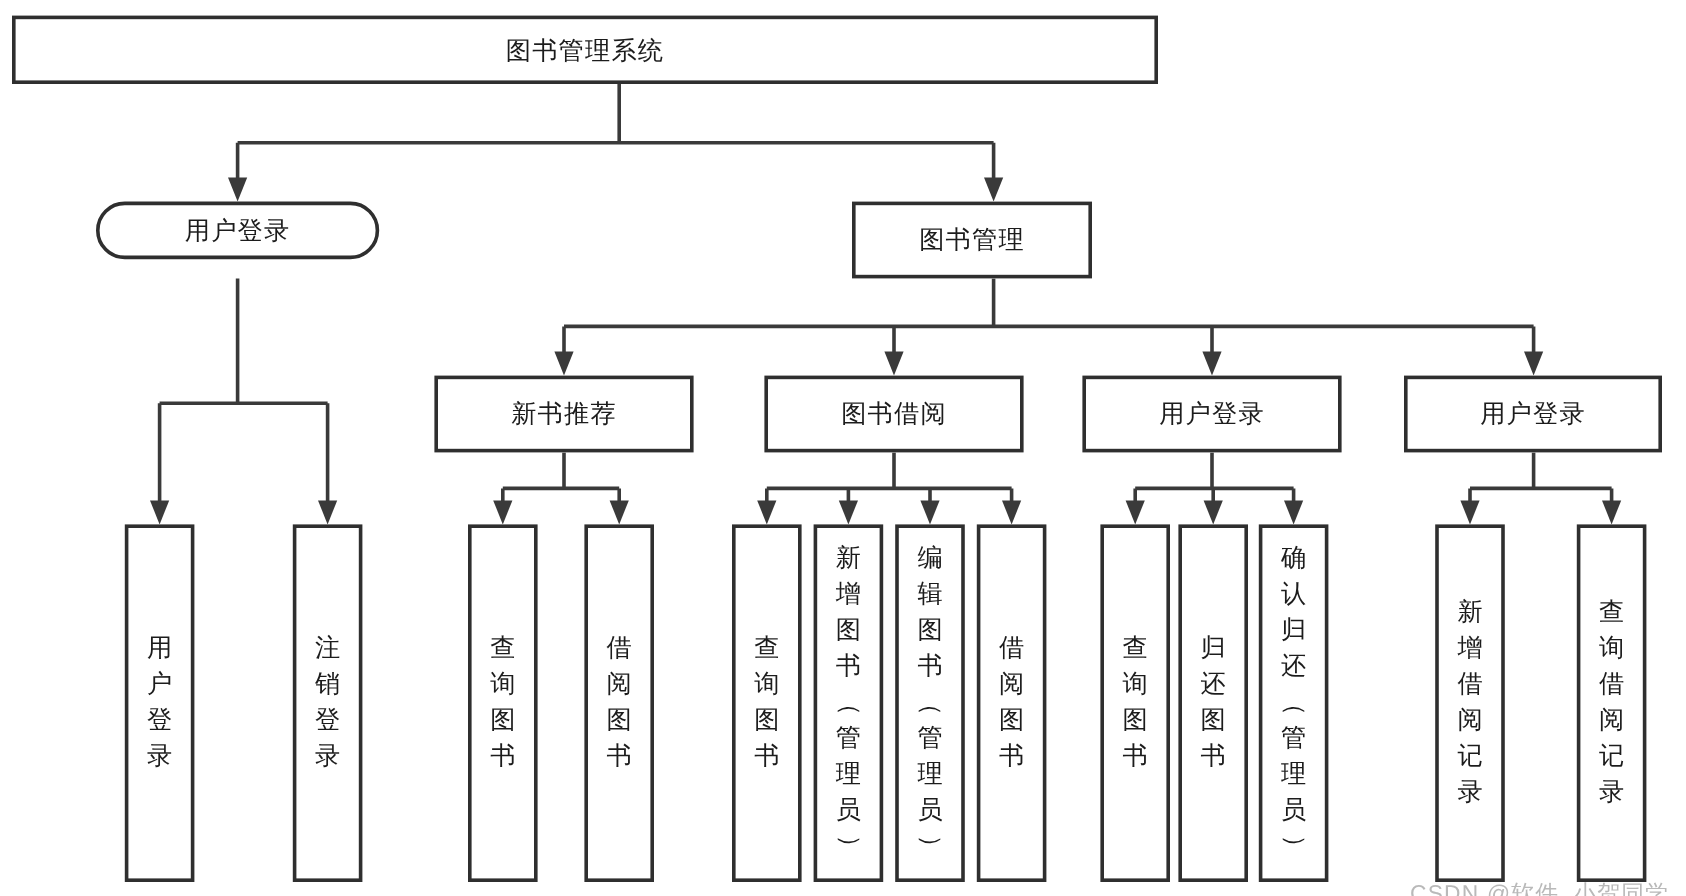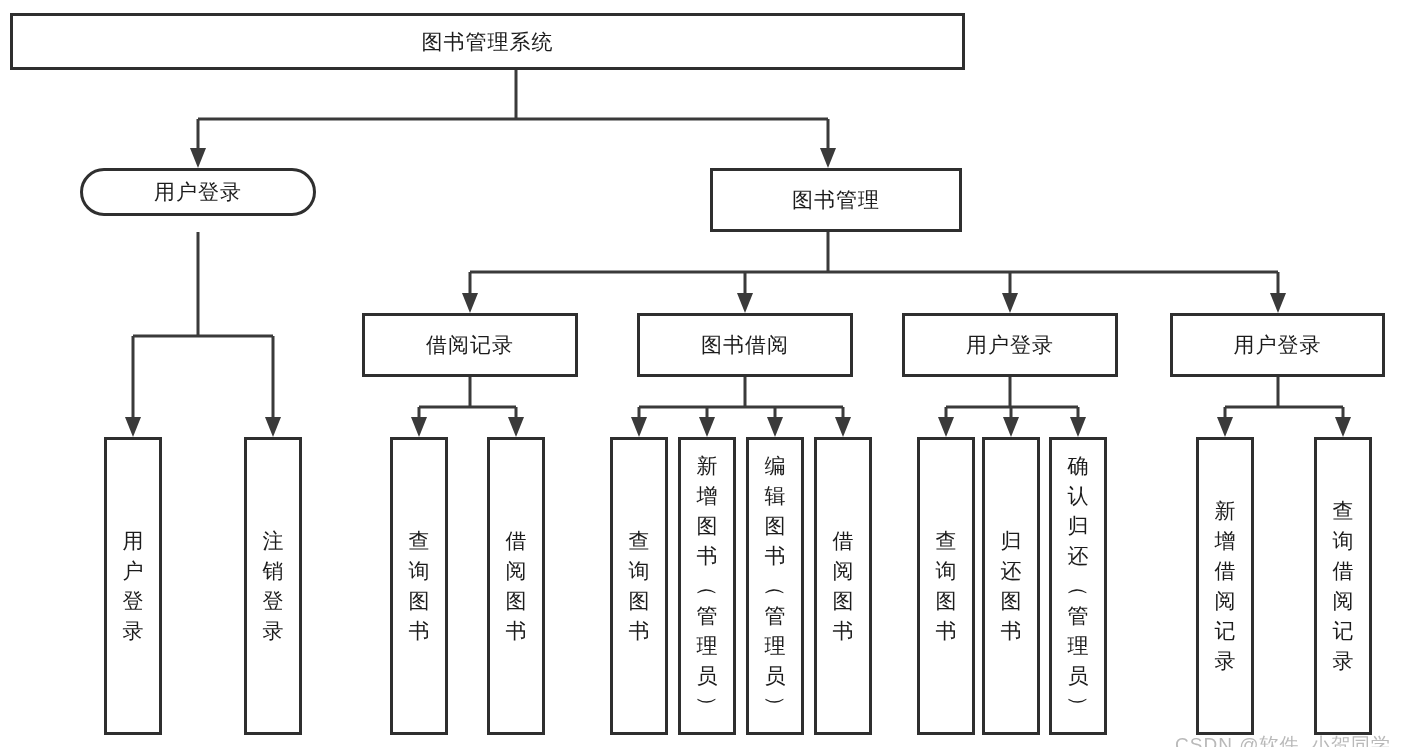--- a/index.html
+++ b/index.html
@@ -91,23 +91,23 @@
       <polygon points="1003,417 1019,417 1011,437"></polygon>
       <polygon points="1070,417 1086,417 1078,437"></polygon>
       <polygon points="1217,417 1233,417 1225,437"></polygon>
       <polygon points="1335,417 1351,417 1343,437"></polygon>
     </g>
   </svg>
 
   <div class="node h-node" style="left:10px; top:13px; width:955px; height:57px;">图书管理系统</div>
 
   <div class="node h-node" style="left:80px; top:168px; width:236px; height:48px;border-radius:26px;">用户登录</div>
-  <div class="node h-node" style="left:710px; top:168px; width:252px; height:64px;">图书管理</div>
-
-  <div class="node h-node" style="left:362px; top:313px; width:216px; height:64px;">借阅记录</div>
+  <div class="node h-node" style="left:710px; top:168px; width:200px; height:64px;">图书管理</div>
+
+  <div class="node h-node" style="left:362px; top:313px; width:216px; height:64px;">新书推荐</div>
   <div class="node h-node" style="left:637px; top:313px; width:216px; height:64px;">图书借阅</div>
   <div class="node h-node" style="left:902px; top:313px; width:216px; height:64px;">用户登录</div>
   <div class="node h-node" style="left:1170px; top:313px; width:215px; height:64px;">用户登录</div>
 
   <div class="node v-node" style="left:104px; top:437px; width:58px; height:298px;">
       <span class="vchar">用</span>
       <span class="vchar">户</span>
       <span class="vchar">登</span>
       <span class="vchar">录</span>
     </div>

